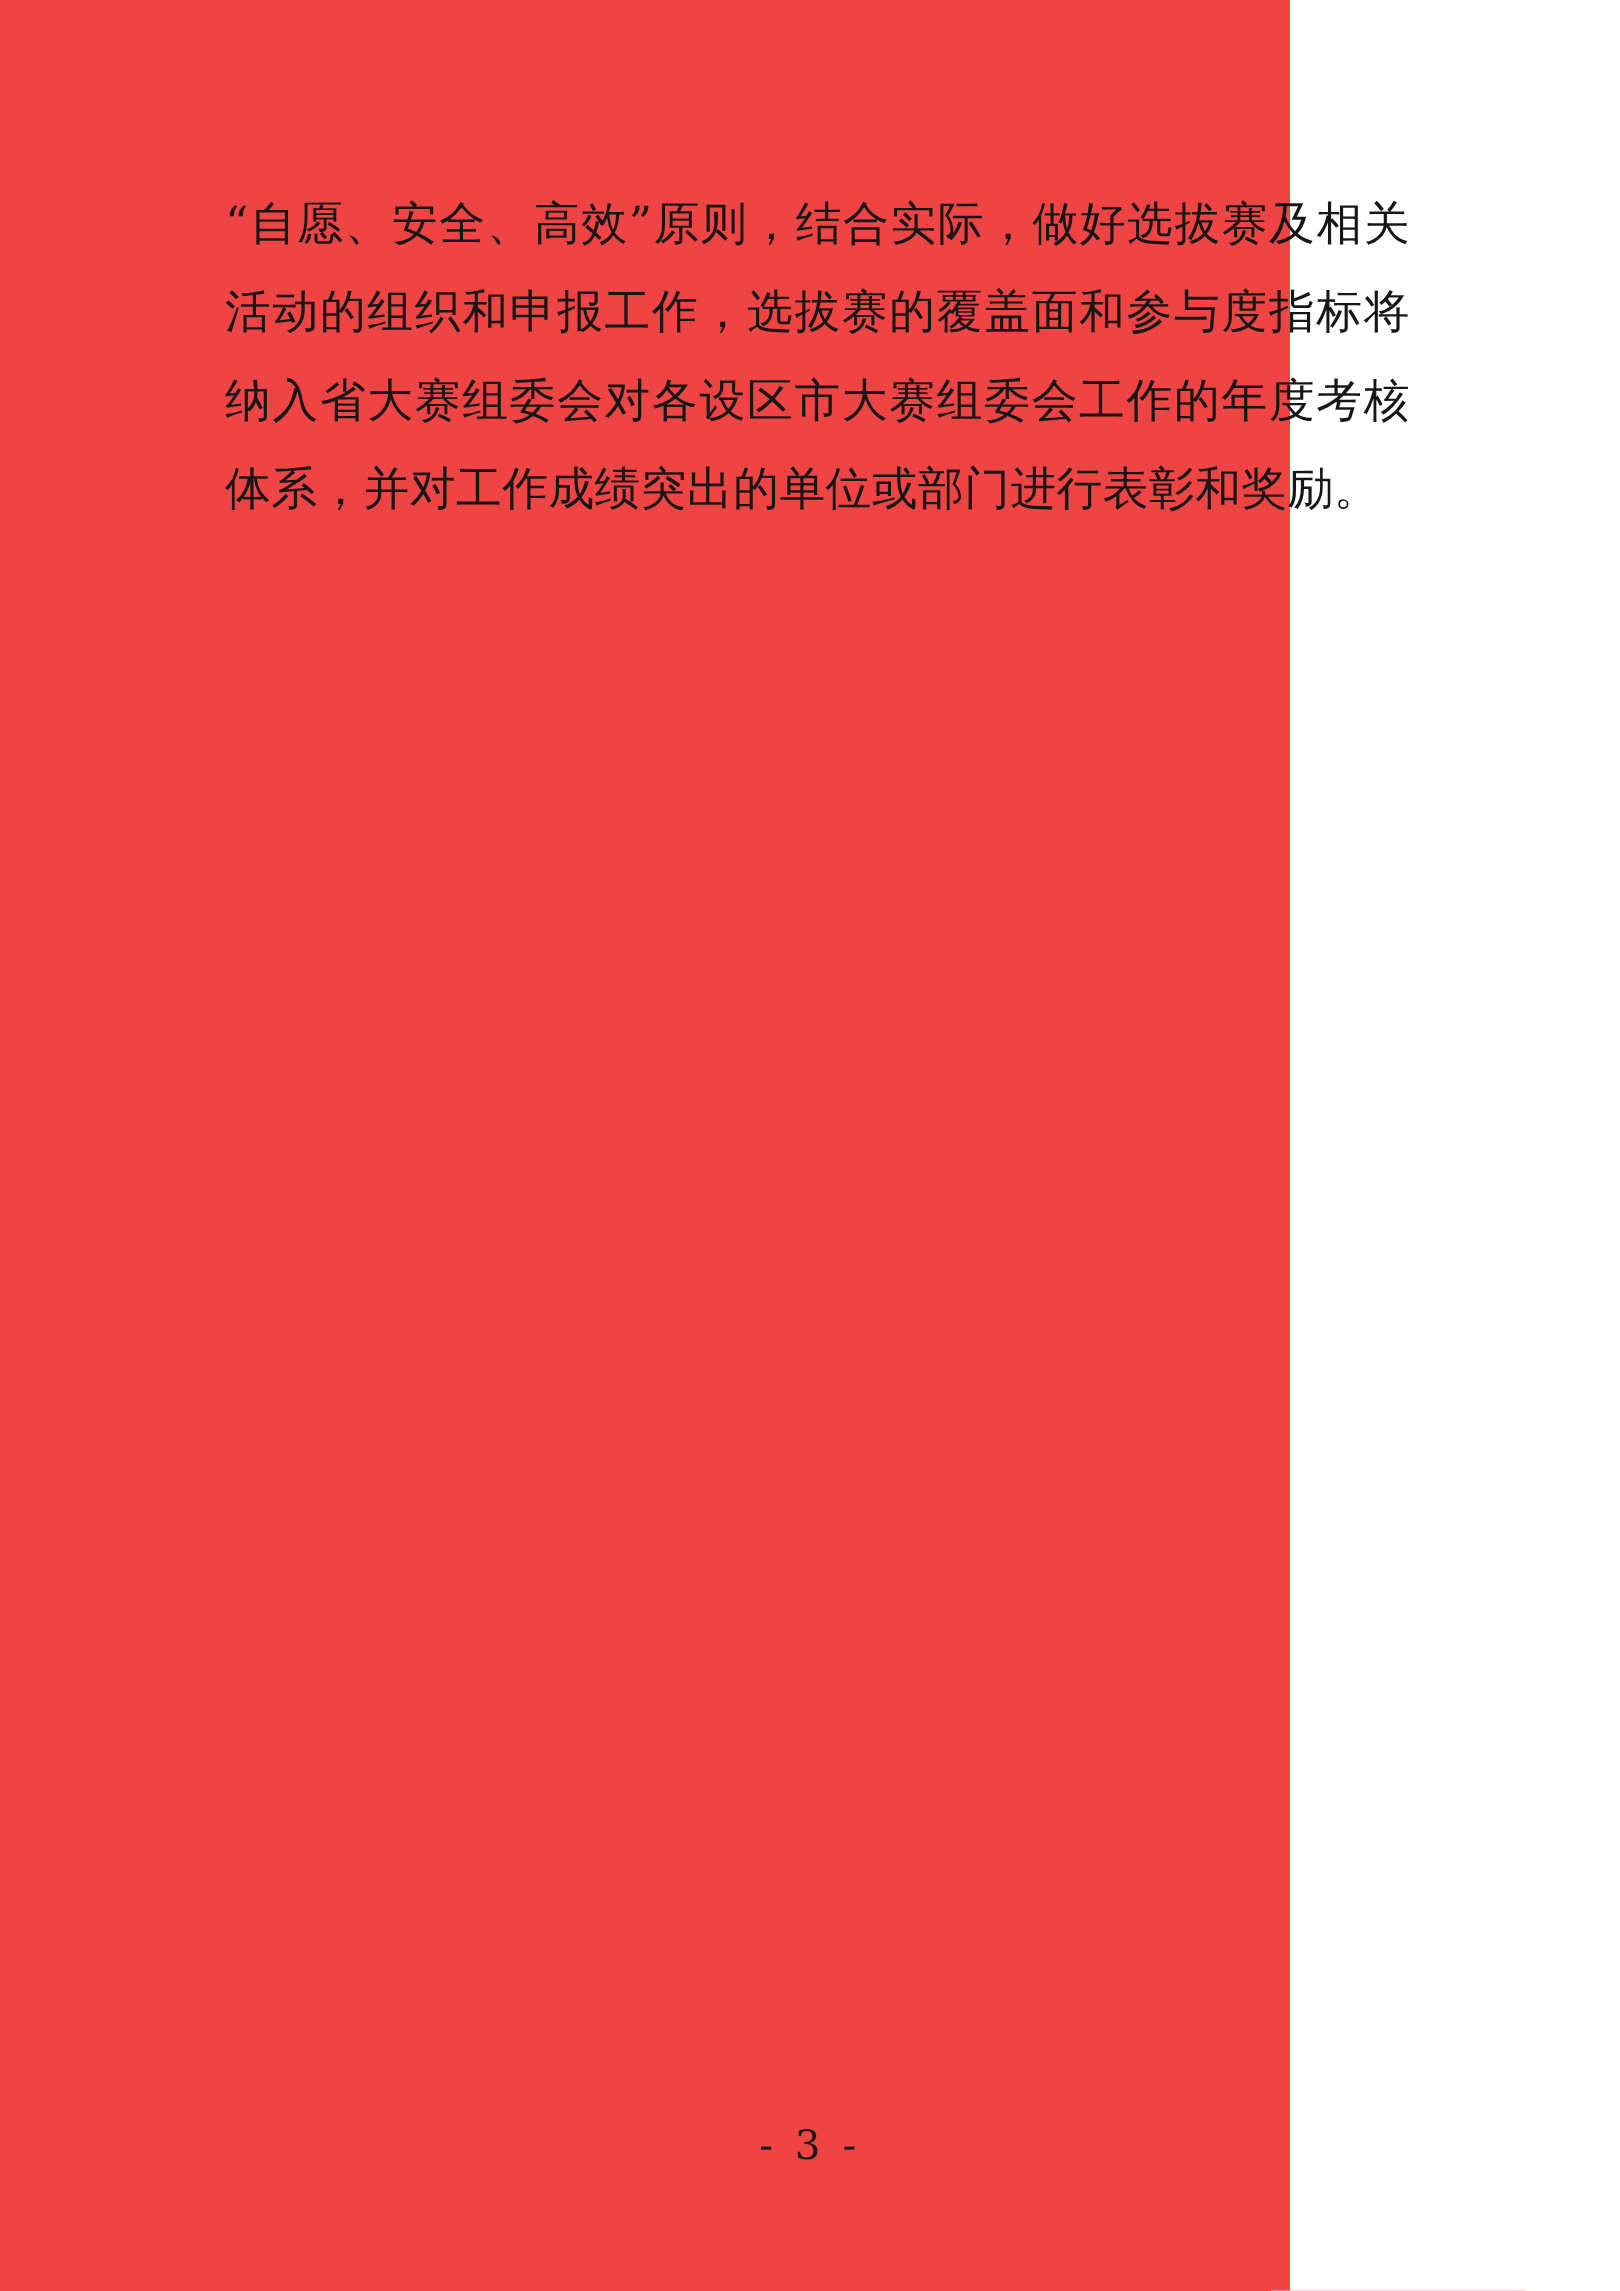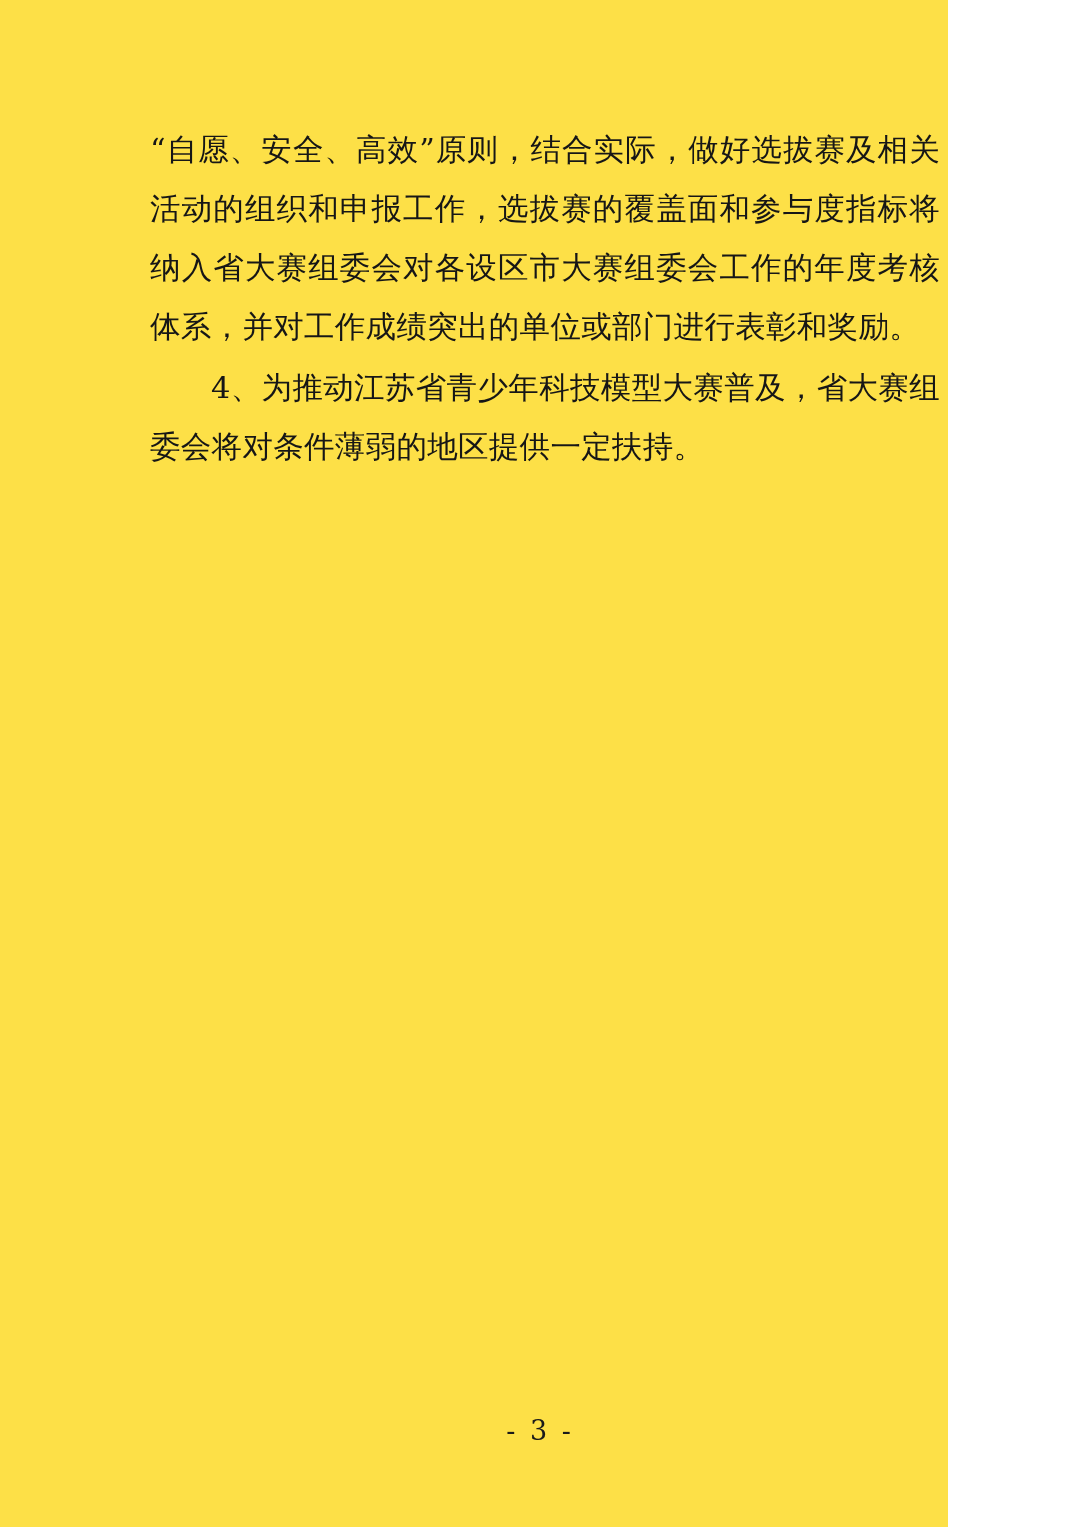--- a/index.html
+++ b/index.html
@@ -12,23 +12,23 @@
     height: 1527px;
     position: relative;
     font-family: "DejaVu Serif", "Liberation Serif", serif;
     color: #111111;
     overflow: hidden;
   }
   .page {
     position: absolute;
     left: 0;
     top: 0;
-    width: 948px;
+    width: 860px;
     height: 1527px;
-    background: #fde047;
+    background: #ef4444;
   }
   .content {
     position: absolute;
     left: 150px;
     top: 120px;
     width: 790px;
   }
   p.para {
     margin: 0 0 2px 0;
     font-size: 30.5px;
@@ -57,21 +57,20 @@
 </head>
 <body>
 
 <div class="page">
 
   <div class="content">
 
     <p class="para">“自愿、安全、高效”原则，结合实际，做好选拔赛及相关活动的组织和申报工作，选拔赛的覆盖面和参与度指标将纳入省大赛组委会对各设区市大赛组委会工作的年度考核体系，并对工作成绩突出的单位或部门进行表彰和奖励。</p>
 
 
-    <p class="para indent">4、为推动江苏省青少年科技模型大赛普及，省大赛组委会将对条件薄弱的地区提供一定扶持。</p>
 
 
 
   </div>
 
   <div class="footer">- 3 -</div>
 
 </div>
 
 </body></html>

